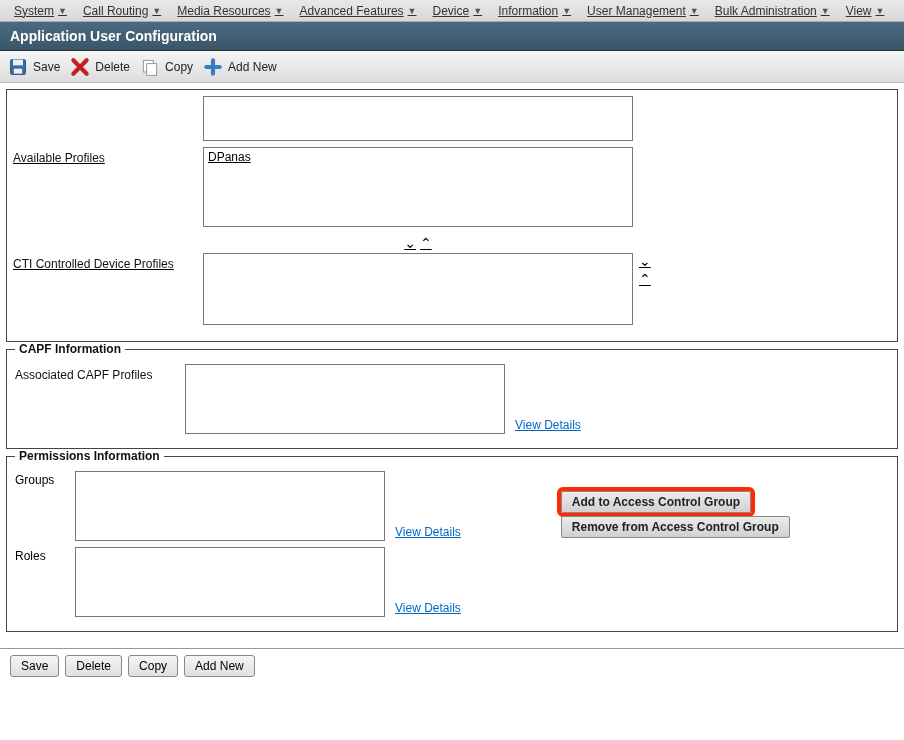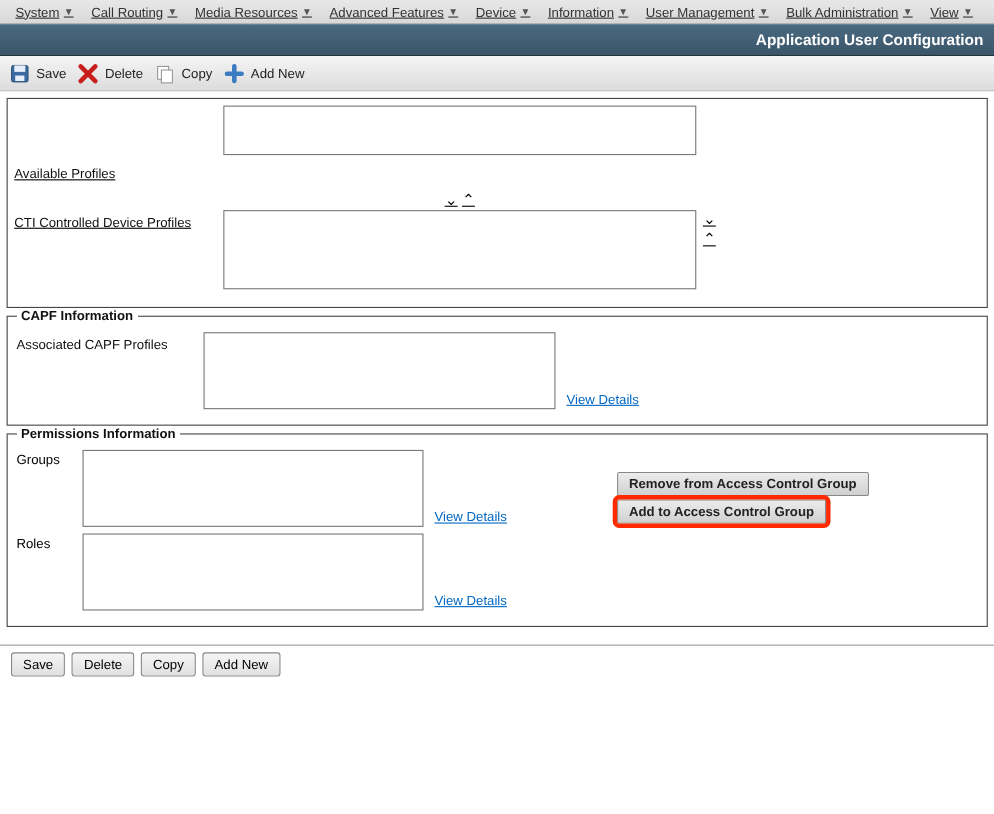--- a/index.html
+++ b/index.html
@@ -31,21 +31,20 @@
   font-size: 9px;
   color: #555;
 }
 .titlebar {
   background: linear-gradient(#4a6a82, #3a5568);
   color: #fff;
   font-weight: bold;
   font-size: 14px;
   padding: 6px 10px;
   border-bottom: 1px solid #233;
-  text-align: right;
 }
 .toolbar {
   background: linear-gradient(#f5f5f5, #dcdcdc);
   border-bottom: 1px solid #bbb;
   display: flex;
   align-items: center;
   gap: 10px;
   padding: 4px 8px;
   height: 32px;
 }
@@ -243,20 +242,23 @@
 
 <div class="content">
 
   <div class="main-outer">
     <div class="row">
       <div class="row-label"></div>
       <div class="listbox firstbox"></div>
     </div>
     <div class="row">
       <div class="row-label">Available Profiles</div>
+      <div class="listbox midbox">
+          <div>DPanas</div>
+        </div>
     </div>
     <div class="updown">
       <span class="arrow-glyph">⌄</span>
       <span class="arrow-glyph">⌃</span>
     </div>
     <div class="row">
       <div class="row-label">CTI Controlled Device Profiles</div>
       <div class="listbox ctibox"></div>
       <div class="upright">
         <span class="arrow-glyph">⌄</span>
@@ -274,22 +276,22 @@
     </div>
   </fieldset>
 
   <fieldset>
     <legend>Permissions Information</legend>
     <div class="perm-row">
       <div class="perm-label">Groups</div>
       <div class="listbox groupbox"></div>
       <a href="#" class="link">View Details</a>
       <div class="perm-buttons">
+        <button class="cisco-btn highlighted">Add to Access Control Group</button>
         <button class="cisco-btn">Remove from Access Control Group</button>
-        <button class="cisco-btn highlighted">Add to Access Control Group</button>
       </div>
     </div>
     <div class="perm-row">
       <div class="perm-label">Roles</div>
       <div class="listbox rolebox"></div>
       <a href="#" class="link">View Details</a>
     </div>
   </fieldset>
 
 </div>

